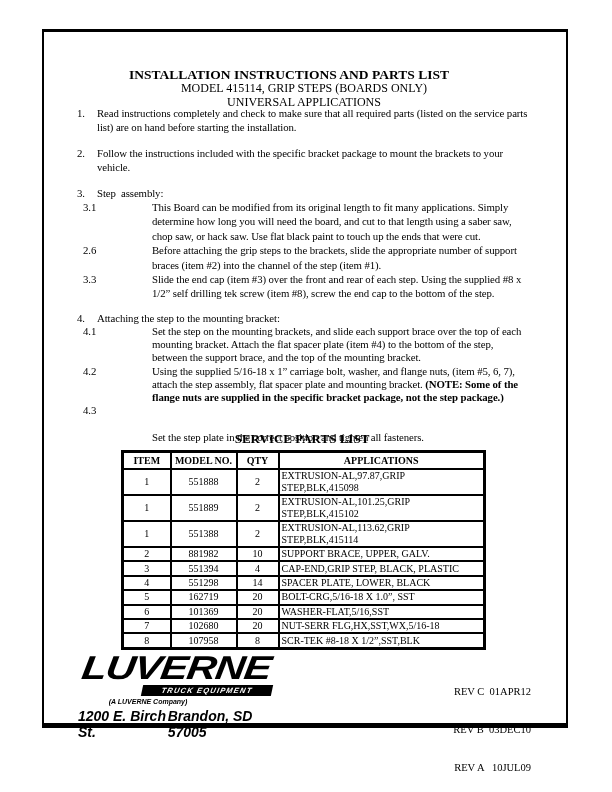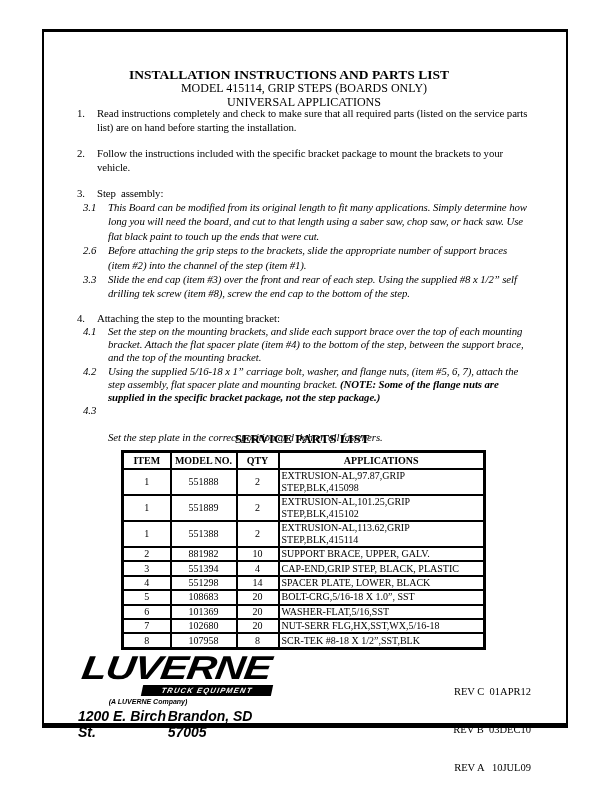--- a/index.html
+++ b/index.html
@@ -19,24 +19,24 @@
 
   .instructions {
     position:absolute; left:77px; top:106px; width:452px;
     font-size:10.8px; line-height:14.4px; letter-spacing:-0.1px;
   }
   .item { margin-bottom:11px; }
   .item:last-child { margin-bottom:0; }
   .item-head { display:flex; }
   .inum { width:20px; flex:none; }
   .itext { flex:1; white-space:pre-wrap; }
-  .sublist { margin-left:6px;font-style:italic; }
+  .sublist { margin-left:6px; }
   .sub { display:flex; }
   .snum { width:25px; flex:none; }
-  .stext { flex:1; white-space:pre-wrap; }
+  .stext { flex:1; white-space:pre-wrap;margin-left:44px; }
   .item-4 { line-height:13.2px; }
   .note-bold { font-weight:bold; }
 
   .parts-title {
     position:absolute; left:121px; top:431px; width:362px;
     text-align:center; font-weight:bold; font-size:13px;
   }
   .parts-table {
     position:absolute; left:121px; top:450px; width:362px;
     border-collapse:collapse; font-size:10px; table-layout:fixed;
@@ -206,21 +206,21 @@
         <td class="cell-desc">CAP-END,GRIP STEP, BLACK, PLASTIC</td>
       </tr>
       <tr>
         <td class="cell-c">4</td>
         <td class="cell-c">551298</td>
         <td class="cell-c">14</td>
         <td class="cell-desc">SPACER PLATE, LOWER, BLACK</td>
       </tr>
       <tr>
         <td class="cell-c">5</td>
-        <td class="cell-c">108683</td>
+        <td class="cell-c">162719</td>
         <td class="cell-c">20</td>
         <td class="cell-desc">BOLT-CRG,5/16-18 X 1.0”, SST</td>
       </tr>
       <tr>
         <td class="cell-c">6</td>
         <td class="cell-c">101369</td>
         <td class="cell-c">20</td>
         <td class="cell-desc">WASHER-FLAT,5/16,SST</td>
       </tr>
       <tr>

